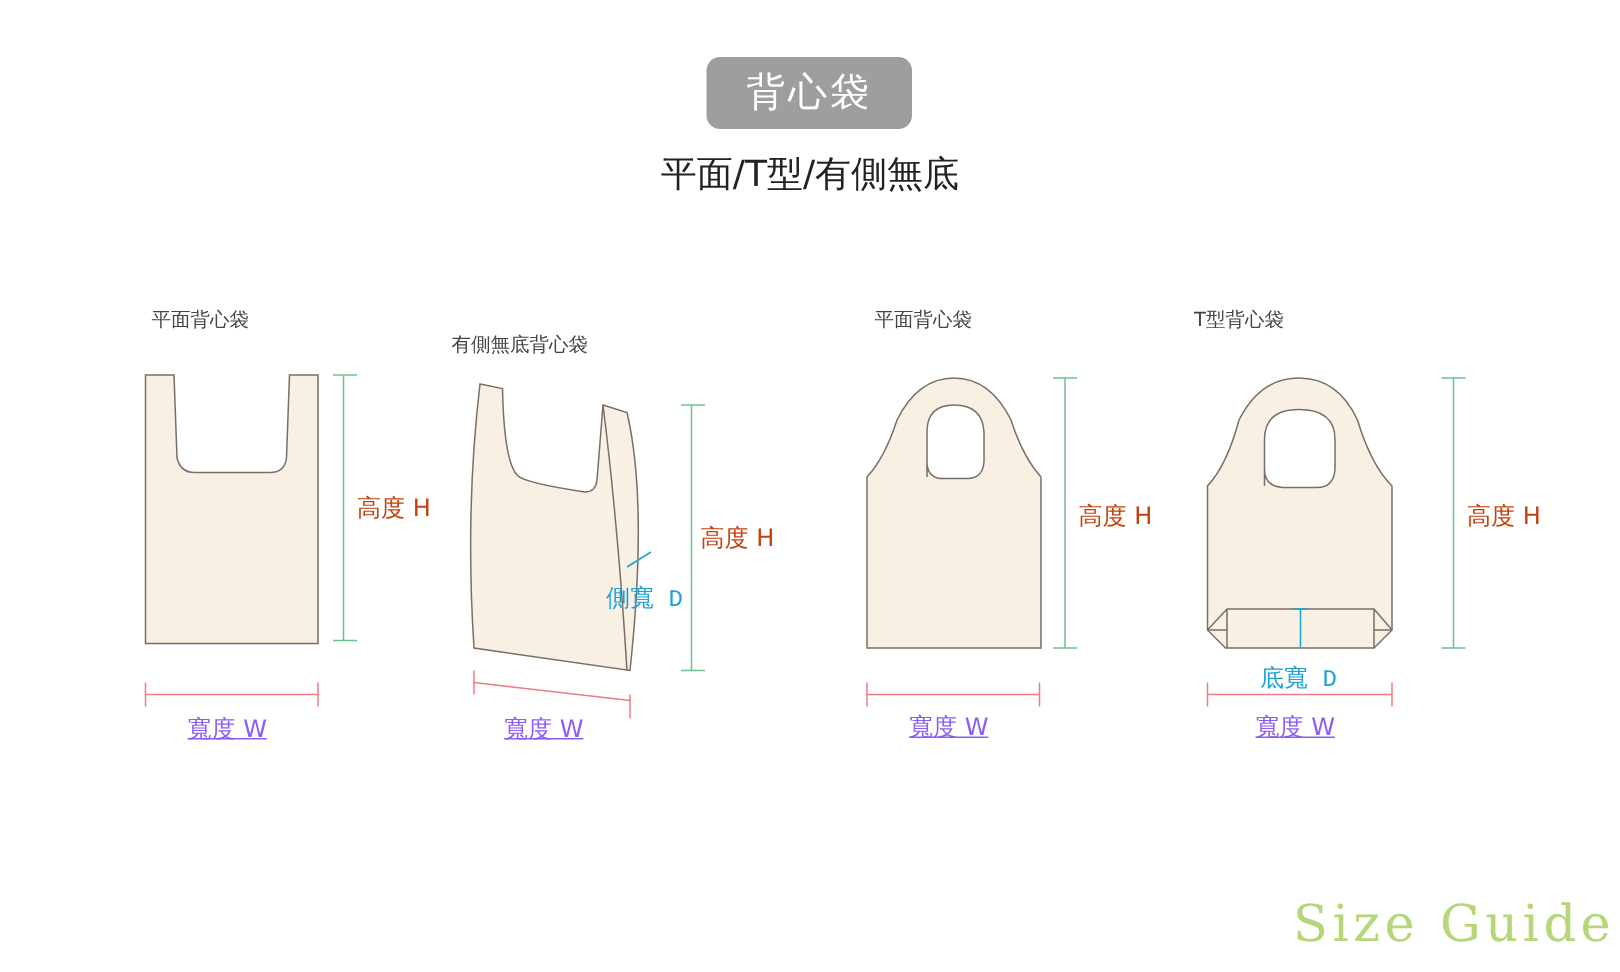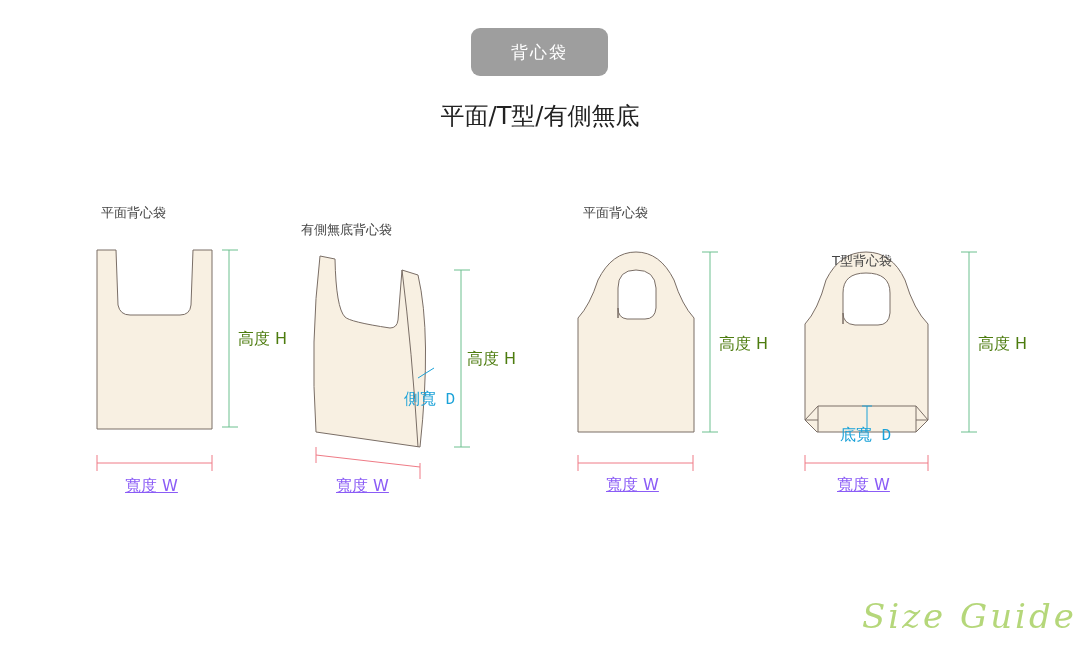--- a/index.html
+++ b/index.html
@@ -1,24 +1,24 @@
 <!DOCTYPE html>
 <html><head>
 <meta charset="utf-8">
 <style>
   html, body { margin:0; padding:0; background:#ffffff; }
   body { width:1080px; height:648px; position:relative; overflow:hidden; font-family:"DejaVu Sans", sans-serif; }
-  .badge { position:absolute; left:471px; top:28px; width:137px; height:48px; background:#9e9e9e; border-radius:9px; color:#fff; font-size:17px; text-align:center; line-height:48px; letter-spacing:2px; }
+  .badge { position:absolute; left:471px; top:38px; width:137px; height:48px; background:#9e9e9e; border-radius:9px; color:#fff; font-size:26px; text-align:center; line-height:48px; letter-spacing:2px; }
   .subtitle { position:absolute; left:0; width:1080px; top:100px; text-align:center; font-size:24px; color:#222; }
   .label { position:absolute; font-size:13px; color:#444; white-space:nowrap; }
   .dim { position:absolute; font-size:16px; white-space:nowrap; }
   .w { color:#8b5cf6;text-decoration:underline; }
-  .h { color:#4d7c0f; }
+  .h { color:#c2410c; }
   .d { color:#1ba2d8;font-family:Liberation Mono, monospace; }
-  .brand { position:absolute; left:862px; top:596px; font-size:34px; color:#b5d77a; font-style:italic; font-family:"DejaVu Serif", serif; letter-spacing:3px; }
+  .brand { position:absolute; left:862px; top:596px; font-size:34px; color:#b5d77a; font-family:"DejaVu Serif", serif; letter-spacing:3px; }
   svg.art { position:absolute; left:0; top:0; }
 </style>
 </head>
 <body>
 
 <div class="badge">背心袋</div>
 <div class="subtitle">平面/T型/有側無底</div>
 
 <svg class="art" width="1080" height="648">
 
@@ -70,29 +70,29 @@
     <line x1="961" y1="432" x2="977" y2="432" stroke="#6cc08f"></line>
     <line x1="805" y1="463" x2="928" y2="463" stroke="#ef7b86"></line>
     <line x1="805" y1="455" x2="805" y2="471" stroke="#ef7b86"></line>
     <line x1="928" y1="455" x2="928" y2="471" stroke="#ef7b86"></line>
   </g>
 </svg>
 
 <div class="label" style="left:101px;top:204px;">平面背心袋</div>
 <div class="label" style="left:301px;top:204px;margin-top:17px;">有側無底背心袋</div>
 <div class="label" style="left:583px;top:204px;">平面背心袋</div>
-<div class="label" style="left:832px;top:204px;margin-top:48px;">T型背心袋</div>
+<div class="label" style="left:796px;top:204px;">T型背心袋</div>
 
 <div class="dim h" style="left:238px;top:329px;">高度 H</div>
 <div class="dim w" style="left:125px;top:476px;">寬度 W</div>
 
 <div class="dim h" style="left:467px;top:349px;">高度 H</div>
 <div class="dim d" style="left:404px;top:389px;">側寬 D</div>
 <div class="dim w" style="left:336px;top:476px;">寬度 W</div>
 
 <div class="dim h" style="left:719px;top:334px;">高度 H</div>
 <div class="dim w" style="left:606px;top:475px;">寬度 W</div>
 
 <div class="dim h" style="left:978px;top:334px;">高度 H</div>
-<div class="dim d" style="left:840px;top:425px;">底寬 D</div>
+<div class="dim d" style="left:840px;top:442px;">底寬 D</div>
 <div class="dim w" style="left:837px;top:475px;">寬度 W</div>
 
 <div class="brand">Size Guide</div>
 
 </body></html>

